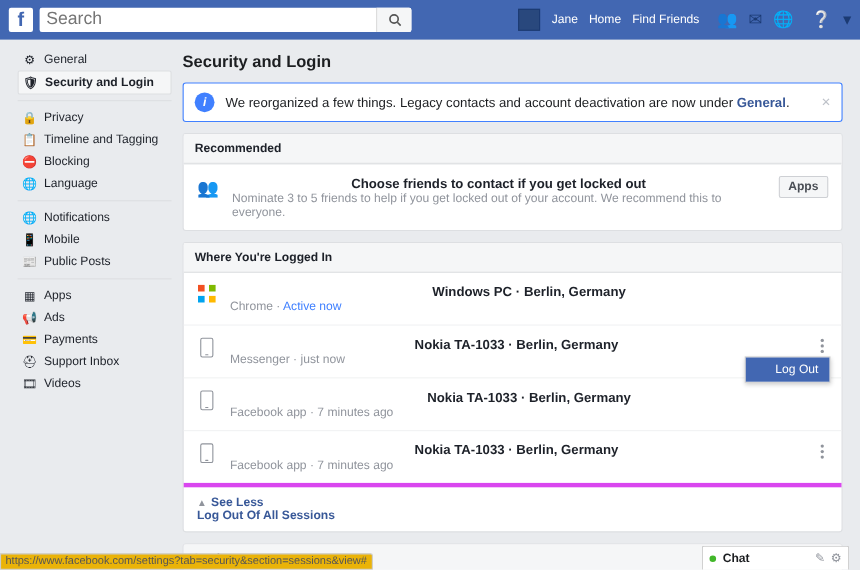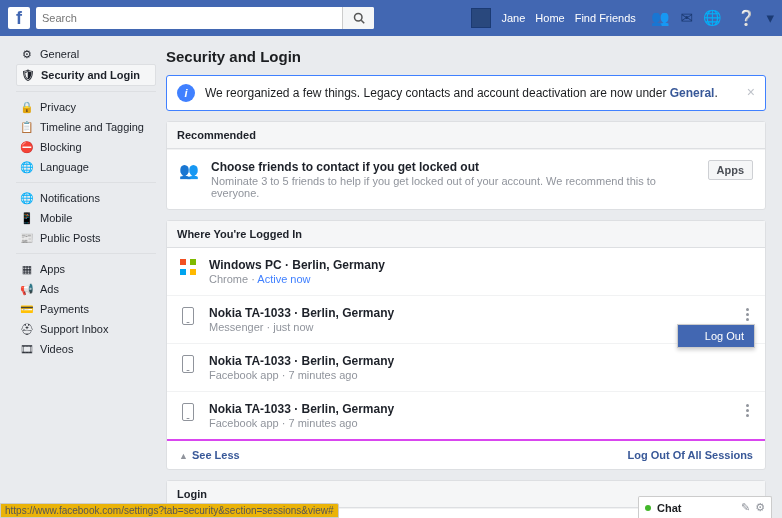--- a/index.html
+++ b/index.html
@@ -1,20 +1,20 @@
 <!DOCTYPE html>
 <html><head>
 <meta charset="utf-8">
 <style>
   * { box-sizing: border-box; margin: 0; padding: 0; }
   body { font-family: Helvetica, Arial, sans-serif; font-size: 12px; color: #1c1e21; background: #e9ebee; width: 782px; height: 518px; overflow: hidden; position: relative; }
   .topbar { background: #4267b2; height: 36px; display: flex; align-items: center; padding: 0 8px; }
   .fb-logo { width: 22px; height: 22px; background:#fff; color:#4267b2; font-weight:bold; font-size:18px; display:flex; align-items:center; justify-content:center; border-radius:2px; margin-right:6px;}
   .search-wrap { position: relative; }
-  .search { width: 338px; height: 22px; border: none; border-radius: 2px; padding: 0 26px 0 6px; font-size: 11px; background:#fff; }
+  .search { width: 338px; height: 22px; border: none; border-radius: 2px; padding: 0 26px 0 6px; font-size: 16px; background:#fff; }
   .search-btn { position:absolute; right:0; top:0; width:32px; height:22px; background:#f5f6f7; border-left:1px solid #ccc; display:flex; align-items:center; justify-content:center; border-radius:0 2px 2px 0;}
   .top-right { margin-left:auto; display:flex; align-items:center; gap:10px; color:#fff; font-size:11px; font-weight:normal; }
   .avatar-sm { width:20px; height:20px; background:#29487d; border:1px solid #1b3a73;}
   .top-link { cursor:pointer; }
   .top-icons { display:flex; gap:10px; align-items:center; margin-left:6px;}
   .top-ico { color:#1b3a73; font-size:15px; }
   .content { display:flex; padding: 8px 16px 0 16px; gap: 10px; height: calc(100% - 36px); }
   .sidebar { width: 140px; flex-shrink:0; font-size:11px; color:#1d2129; }
   .side-item { display:flex; align-items:center; gap:6px; padding:3px 4px; cursor:pointer; border-radius:2px;}
   .side-item.active { background:#f5f6f7; border:1px solid #dddfe2; font-weight:bold;}
@@ -25,33 +25,33 @@
   .notice { background:#fff; border:1px solid #4080ff; border-radius:3px; padding:8px 10px; display:flex; align-items:center; gap:10px; margin-bottom:10px; position:relative;}
   .notice-ico { width:18px; height:18px; border-radius:50%; background:#4080ff; color:#fff; display:flex; align-items:center; justify-content:center; font-style:italic; font-weight:bold; font-size:11px;}
   .notice-close { position:absolute; right:10px; top:8px; color:#bec2c9; cursor:pointer; font-size:14px;}
   .notice a { color:#385898; font-weight:bold; text-decoration:none; cursor:pointer;}
   .card { background:#fff; border:1px solid #dddfe2; border-radius:3px; margin-bottom:10px; }
   .card-head { background:#f5f6f7; border-bottom:1px solid #dddfe2; padding:7px 10px; font-weight:bold; font-size:11px; color:#1d2129;}
   .row { padding:10px 12px; display:flex; gap:12px; align-items:flex-start; border-top:1px solid #f1f2f3; position:relative;}
   .row:first-child { border-top:none;}
   .row-ico { width:20px; color:#90949c; font-size:16px; display:flex; justify-content:center; padding-top:1px;}
   .row-body { flex:1; min-width:0;}
-  .row-title { font-weight:bold; font-size:12px; color:#1d2129;}
+  .row-title { font-weight:bold; font-size:12px; color:#1d2129;text-align:center;}
   .row-sub { font-size:11px; color:#90949c; margin-top:1px;}
   .row-sub .active { color:#4080ff;}
   .edit-btn { border:1px solid #ced0d4; background:#f5f6f7; padding:3px 8px; font-size:11px; color:#4b4f56; border-radius:2px; cursor:pointer; font-weight:bold;}
   .kebab { color:#90949c; cursor:pointer; letter-spacing:0; line-height:0.4; font-size:16px; padding:2px 4px; display:flex; flex-direction:column; gap:2px; align-items:center;}
   .kebab span{display:block;width:3px;height:3px;background:#90949c;border-radius:50%}
   .dev-ico { width:18px; text-align:center;}
   .win-ico { display:inline-block; width:16px; height:16px; position:relative;}
   .win-ico::before{content:"";position:absolute;width:6px;height:6px;background:#f25022;top:0;left:0}
   .win-ico::after{content:"";position:absolute;width:6px;height:6px;background:#7fba00;top:0;right:0}
   .win-ico2{position:absolute;width:6px;height:6px;background:#00a4ef;bottom:0;left:0}
   .win-ico3{position:absolute;width:6px;height:6px;background:#ffb900;bottom:0;right:0}
-  .card-foot { display:flex; justify-content:space-between; padding:8px 12px; border-top:2px solid #d946ef; font-size:11px;}
+  .card-foot { display:flex; justify-content:space-between; padding:8px 12px; border-top:4px solid #d946ef; font-size:11px;flex-direction:column;}
   .link { color:#385898; font-weight:bold; cursor:pointer;}
   .caret-up { color:#90949c; margin-right:4px; font-size:9px;}
   .popup { position:absolute; right:10px; top:28px; background:#fff; border:1px solid #ccc; box-shadow:0 2px 4px rgba(0,0,0,.2); font-size:11px; z-index:10; width:78px;}
   .popup-item { padding:5px 10px; cursor:pointer; text-align:right;}
   .popup-item.sel { background:#4267b2; color:#fff;}
   .status-url { position:absolute; left:0; bottom:0; background:#eab308; border:1px solid #ccc; padding:1px 4px; font-size:10px; color:#555; border-radius:0 2px 0 0;}
   .chat-bar { position:absolute; right:10px; bottom:0; width:134px; height:22px; background:#fff; border:1px solid #ccc; border-bottom:none; display:flex; align-items:center; gap:6px; padding:0 6px; font-size:11px; border-radius:2px 2px 0 0;}
   .chat-dot{width:6px;height:6px;background:#42b72a;border-radius:50%}
   .chat-icons{margin-left:auto;display:flex;gap:5px;color:#90949c;font-size:11px}
   .phone-ico{display:inline-block;width:12px;height:18px;border:1.5px solid #90949c;border-radius:2px;position:relative}

